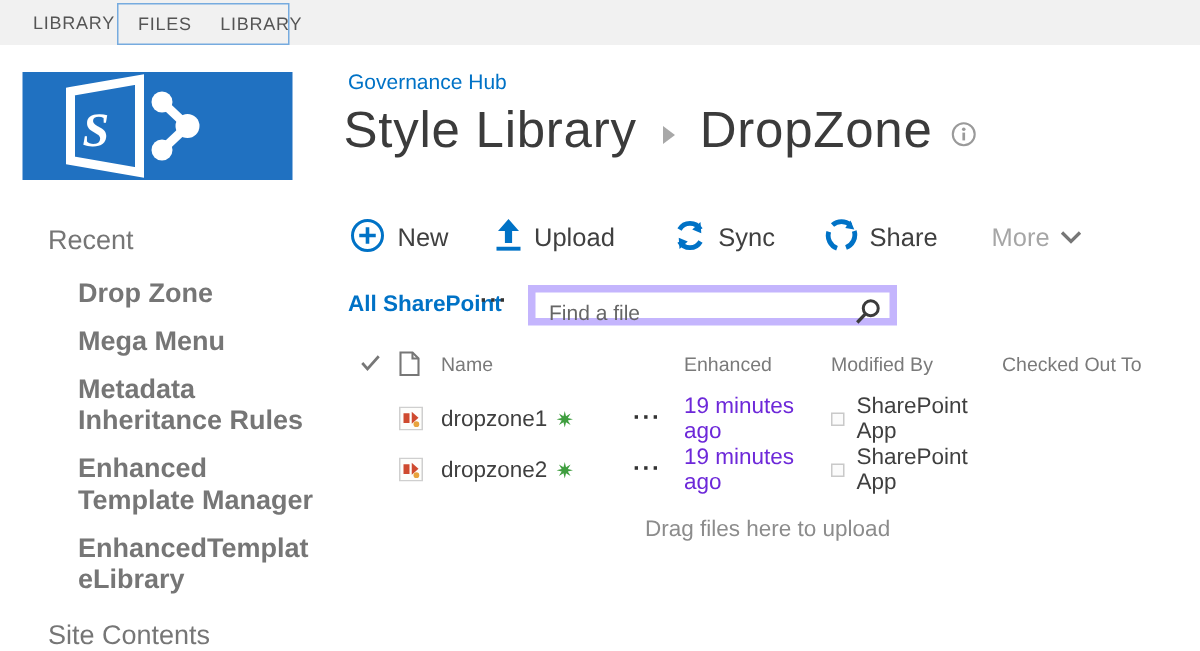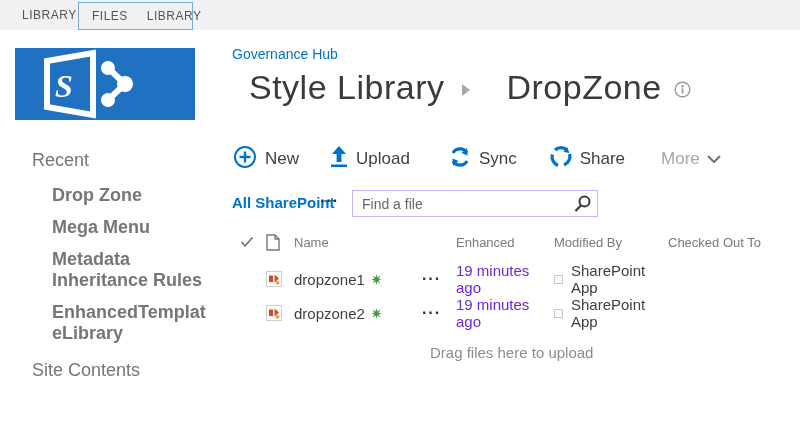--- a/index.html
+++ b/index.html
@@ -20,38 +20,38 @@
   #logo { position:absolute; left:15px; top:48px; width:180px; height:72px; background:#2071c1; cursor:pointer; }
   
   #sidebar { position:absolute; left:32px; top:150px; width:185px; font-size:18px; color:#767676; }
   #recent-label { margin-bottom:14px; }
   .nav-item { margin-left:20px; margin-bottom:11px; width:160px; line-height:21px; overflow-wrap:break-word; cursor:pointer;font-weight:bold; }
   .nav-item.break-all { word-break:break-all; }
   #site-contents { margin-top:16px; cursor:pointer; }
   
   #breadcrumb { position:absolute; left:232px; top:46px; font-size:14px; font-weight:normal; color:#0072c6; cursor:pointer; }
   #title-row { position:absolute; left:229px; top:68px; display:flex; align-items:center; }
-  .title-text { font-size:34px; font-weight:300; color:#3b3b3b; letter-spacing:0.5px;margin-left:20px; }
+  .title-text { font-size:34px; font-weight:300; color:#3b3b3b; letter-spacing:0.5px; }
   #title-library { cursor:pointer; }
   #title-sep { width:0; height:0; border-left:8px solid #a8a8a8; border-top:6px solid transparent; border-bottom:6px solid transparent; margin:4px 16px 0 18px; }
   #info-icon { margin-left:12px; margin-top:8px; cursor:pointer; }
   
   #toolbar { position:absolute; left:233px; top:146px; display:flex; align-items:center; height:26px;text-align:center; }
   .tool-btn { display:flex; align-items:center; cursor:pointer; }
   .tool-label { font-size:17px; color:#404040; margin-left:8px; }
   #btn-new { margin-right:31px; }
   #btn-upload { margin-right:39px; }
   #btn-sync { margin-right:33px; }
   #btn-share { margin-right:36px; }
   #btn-more .tool-label { color:#a6a6a6; margin-left:0; margin-right:7px; }
   
   #filter-row { position:absolute; left:232px; top:190px; width:560px; height:28px; }
   #view-selector { position:absolute; left:0; top:4px; font-size:15px; font-weight:bold; color:#0072c6; cursor:pointer; }
   #view-ellipsis { position:absolute; left:88px; top:2px; font-size:16px; font-weight:bold; color:#333; letter-spacing:1px; cursor:pointer; }
-  #search-box { position:absolute; left:120px; top:0; width:246px; height:27px; border:1px solid #c4b5fd; background:#fff; }
+  #search-box { position:absolute; left:120px; top:0; width:246px; height:27px; border:5px solid #c4b5fd; background:#fff; }
   #search-input { position:absolute; left:0; top:0; width:214px; height:25px; border:none; outline:none; padding:0 0 0 9px; font-size:14px; color:#444; font-family:"Liberation Sans",sans-serif; background:transparent; }
   #search-input::placeholder { color:#666; opacity:1; }
   #search-btn { position:absolute; right:6px; top:4px; cursor:pointer; }
   
   #doc-table { position:absolute; left:240px; top:230px; width:556px; }
   .tbl-grid { display:grid; grid-template-columns:26px 28px 128px 34px 98px 114px auto; align-items:center; }
   #tbl-header { height:24px; font-size:13px; color:#7a7a7a; margin-bottom:8px; }
   .hdr-cell { cursor:pointer; }
   .tbl-row { height:34px; font-size:15px; color:#3f3f3f; }
   .file-name { display:flex; align-items:center; cursor:pointer; }
@@ -86,20 +86,21 @@
       <line x1="93" y1="20" x2="110" y2="36" stroke="#ffffff" stroke-width="6"></line>
       <line x1="93" y1="52" x2="110" y2="36" stroke="#ffffff" stroke-width="6"></line>
     </svg>
   </div>
 
   <div id="sidebar">
     <div id="recent-label">Recent</div>
     <div class="nav-item">Drop Zone</div>
     <div class="nav-item">Mega Menu</div>
     <div class="nav-item">Metadata Inheritance Rules</div>
+    <div class="nav-item">Enhanced Template Manager</div>
     <div class="nav-item break-all">EnhancedTemplateLibrary</div>
     <div id="site-contents">Site Contents</div>
   </div>
 
   <div id="breadcrumb">Governance Hub</div>
 
   <div id="title-row">
     <span class="title-text" id="title-library">Style Library</span>
     <span id="title-sep"></span>
     <span class="title-text">DropZone</span>

